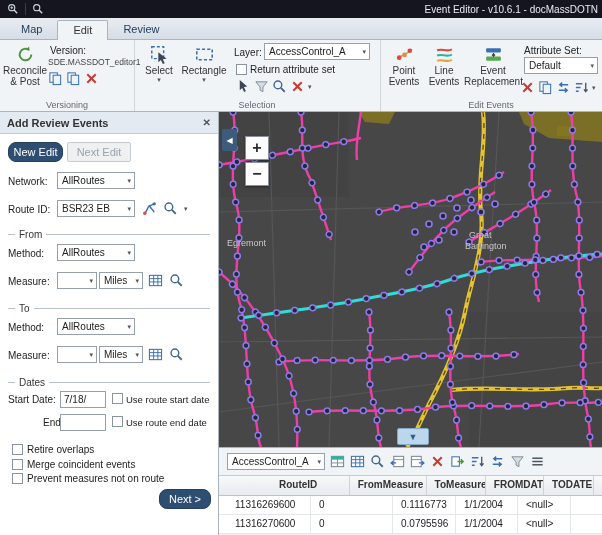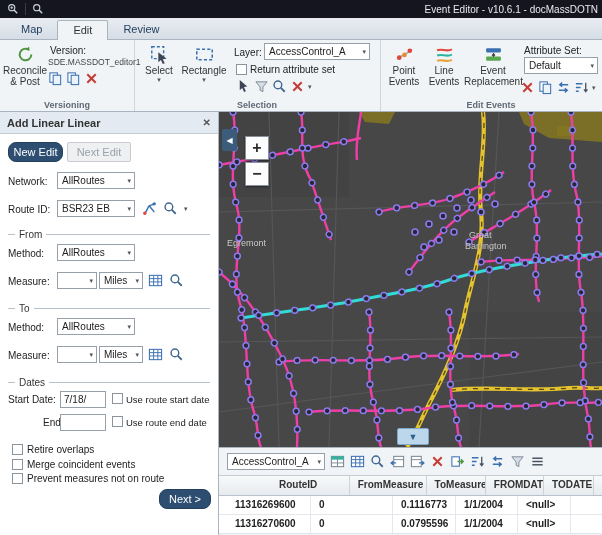--- a/index.html
+++ b/index.html
@@ -20,21 +20,21 @@
           box-sizing:border-box;display:flex;align-items:flex-end;padding-left:6px;}
   .tab{font-size:11px;color:#24405e;padding:3px 15px 4px;cursor:default;}
   .tab.active{background:#f1f4f7;border:1px solid #a9b4bf;border-bottom:none;
               border-radius:2px 2px 0 0;color:#333;position:relative;top:1px;}
   
   .ribbon{position:absolute;left:0;top:40px;width:602px;height:72px;background:#f1f4f7;
           border-bottom:1px solid #a9b4bf;box-sizing:border-box;}
   .rgroup{position:absolute;top:0;height:71px;}
   .rgroup.bordered{border-right:1px solid #cfd5db;}
   .glabel{position:absolute;bottom:1px;left:0;width:100%;text-align:center;
-          font-size:9px;color:#5f6a76;font-weight:bold;}
+          font-size:9px;color:#5f6a76;}
   .bigbtn{position:absolute;top:3px;text-align:center;font-size:10px;color:#333;
           line-height:11px;cursor:default;}
   .bicon{height:22px;display:flex;align-items:center;justify-content:center;}
   .bchev{font-size:7px;color:#555;line-height:8px;}
   .lbl{position:absolute;font-size:10px;color:#222;white-space:nowrap;}
   .small{font-size:8.5px;color:#444;}
   .combo{position:absolute;height:17px;background:#fff;border:1px solid #95a0aa;
          box-sizing:border-box;font-size:10px;color:#222;display:flex;
          align-items:center;padding-left:4px;white-space:nowrap;overflow:hidden;}
   .combo .chev{margin-left:auto;font-size:7px;color:#555;padding:0 3px;}
@@ -91,21 +91,21 @@
   .ttoolbar{height:28px;display:flex;align-items:center;gap:5px;padding:0 8px;
             background:#f1f4f7;border-bottom:1px solid #c3ccd5;box-sizing:border-box;}
   .ttoolbar .combo{position:relative;width:98px;flex:none;}
   .thead{display:flex;height:20px;background:linear-gradient(#f7f9fa,#e7ebef);
          border-bottom:1px solid #b9c2cc;font-weight:bold;font-size:10px;color:#333;
          box-sizing:border-box;padding-left:44px;}
   .trow{display:flex;height:19px;background:#fff;border-bottom:1px solid #e4e8ec;
         font-size:10px;color:#222;box-sizing:border-box;}
   .th,.td{box-sizing:border-box;padding:3px 0 0 8px;border-right:1px solid #cdd3d9;
           overflow:hidden;white-space:nowrap;}
-  .td{border-right:1px solid #e4e8ec;font-weight:bold;}
+  .td{border-right:1px solid #e4e8ec;}
   .c0{width:92px;padding-left:16px;}
   .c1{width:82px;}.c2{width:63px;}.c3{width:62px;}.c4{width:53px;}
   .c5{flex:1;border-right:none;}
 </style>
 </head>
 <body>
 
 <svg style="position:absolute;width:0;height:0;overflow:hidden" aria-hidden="true">
 <defs>
 <symbol id="i-mag" viewBox="0 0 16 16">
@@ -343,21 +343,21 @@
             <use href="#i-sort"></use>
           </svg>
         <span class="chev-sm">▾</span>
       </div>
       <div class="glabel">Edit Events</div>
     </div>
   </div>
 
   <div class="panel">
     <div class="phead">
-      <span>Add Linear Linear</span>
+      <span>Add Review Events</span>
       <span class="pclose">✕</span>
     </div>
 
     <div class="btn-primary" style="left:8px;top:30px;width:55px;height:20px;">New Edit</div>
     <div class="btn-disabled" style="left:67px;top:30px;width:64px;height:20px;">Next Edit</div>
 
     <span class="lbl" style="left:8px;top:64px;">Network:</span>
     <div class="combo" style="left:57px;top:60px;width:78px;">
       <span>AllRoutes</span>
       <span class="chev">▾</span>

